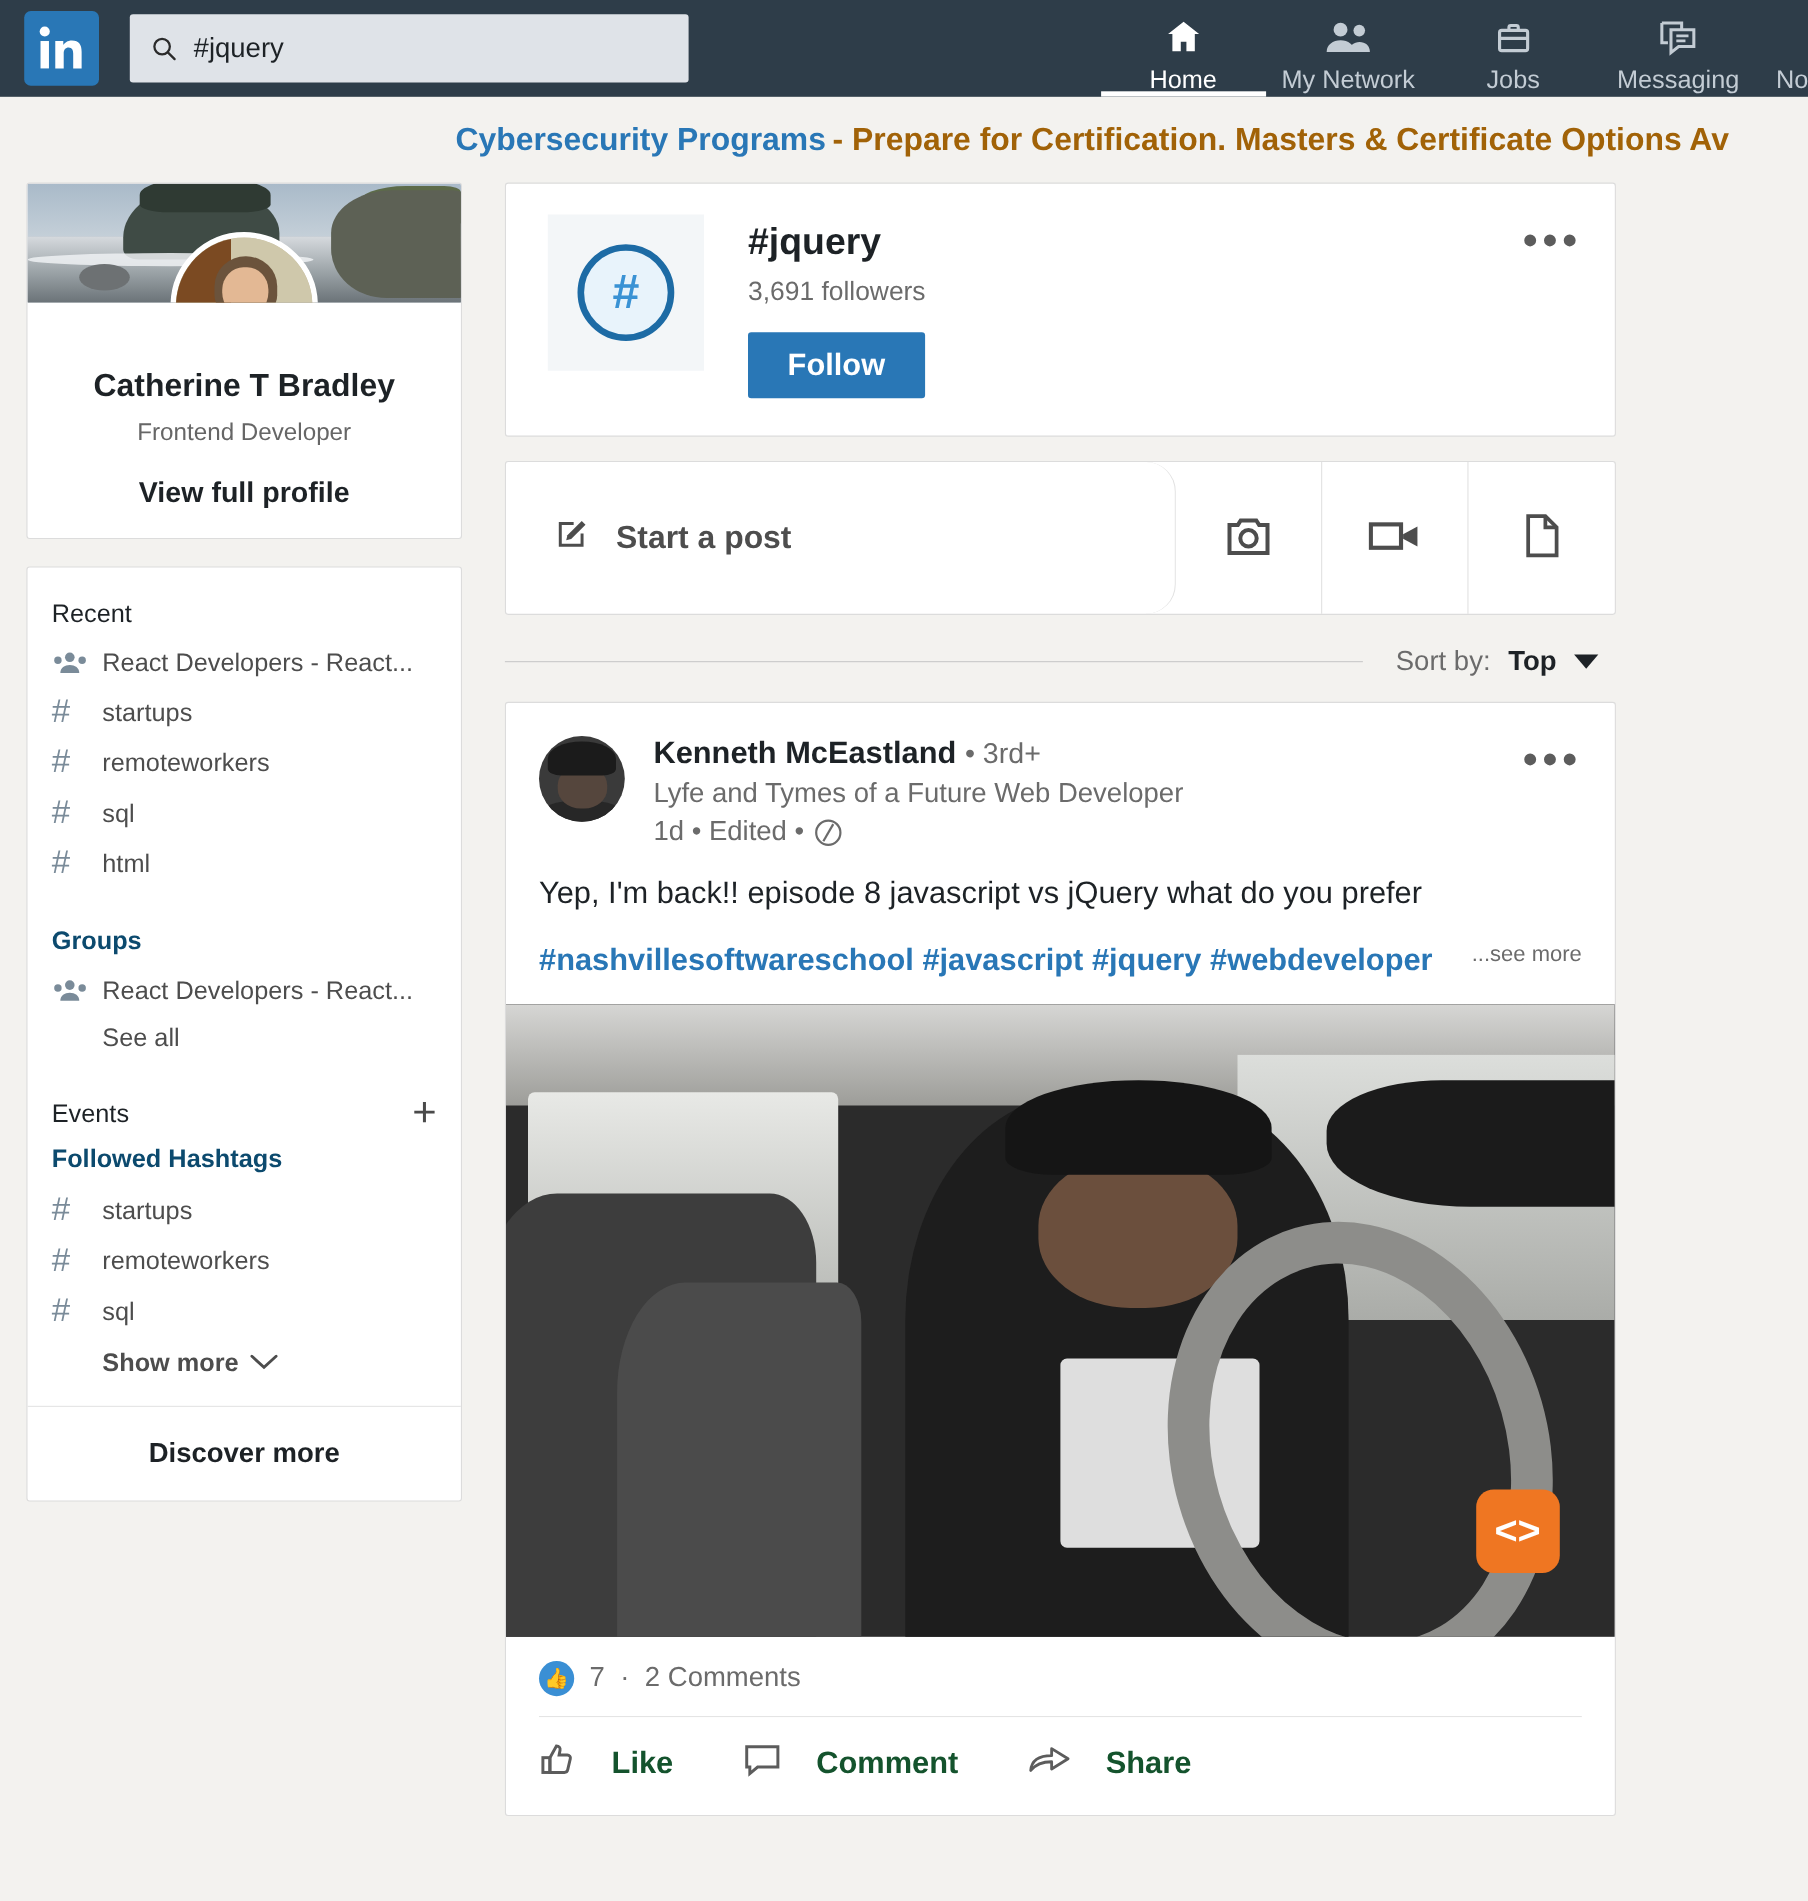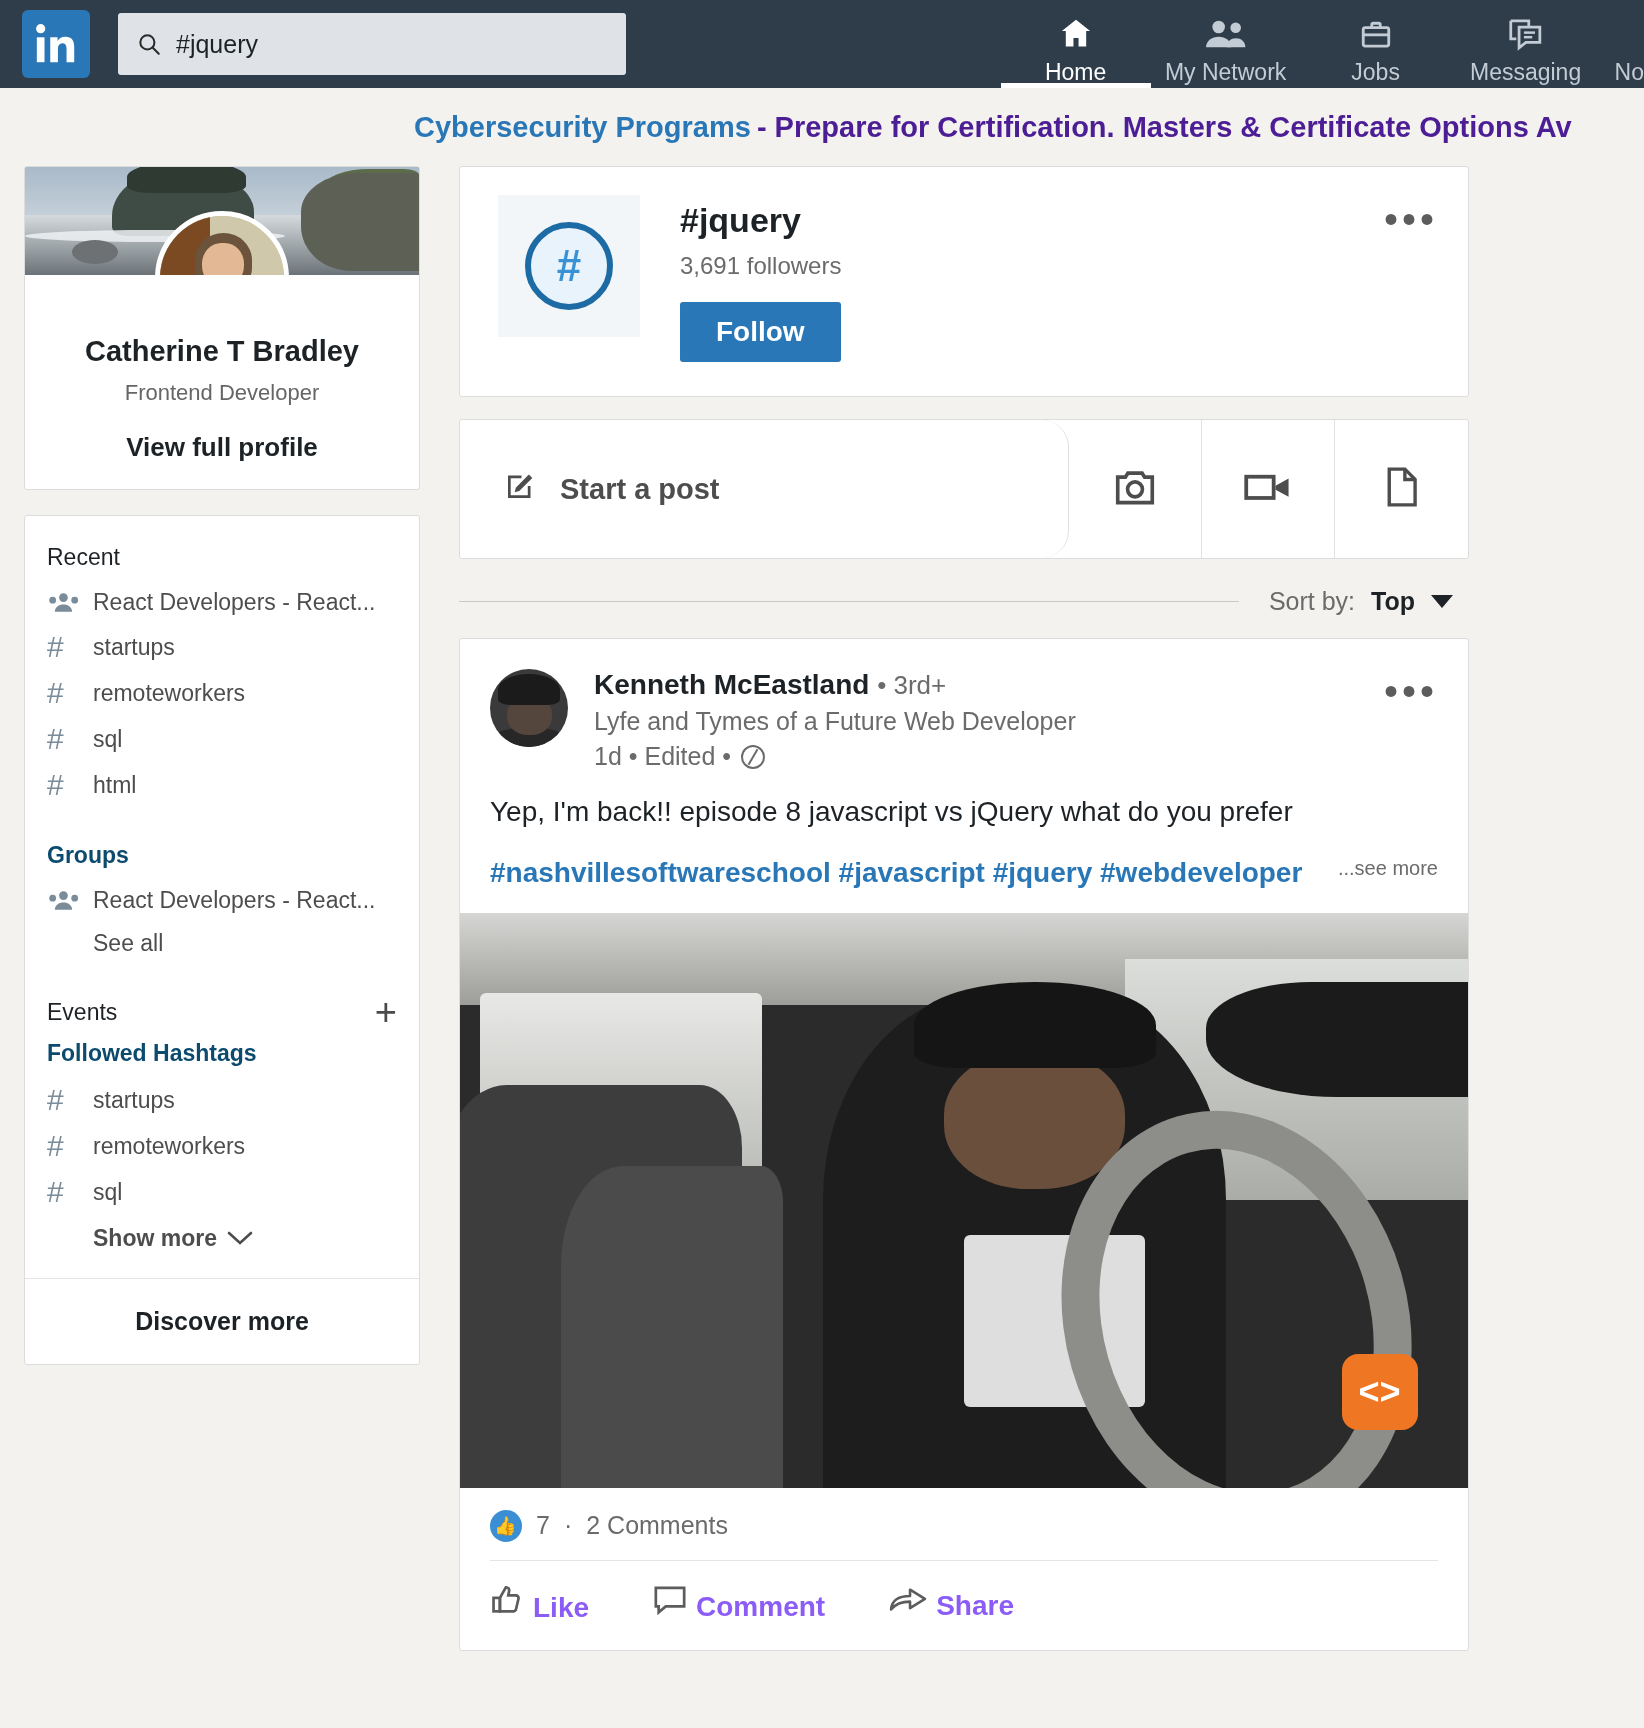--- a/index.html
+++ b/index.html
@@ -79,21 +79,21 @@
     height: 78px;
     display: flex; align-items: center;
     justify-content: flex-start;
     padding-left: 414px;
     white-space: nowrap;
     overflow: hidden;
     font-size: 29px;
     font-weight: bold;
   }
   .promo .pl { color: #2977b6; }
-  .promo .pr { color: #4c1d95; margin-left: 6px; }
+  .promo .pr { color: #a16207; margin-left: 6px; }
 
   
   .page {
     display: flex;
     padding: 0 0 0 24px;
     gap: 0;
   }
   .leftcol { width: 396px; flex: 0 0 396px; }
   .maincol { margin-left: 39px; width: 1010px; flex: 0 0 1010px; }
 
@@ -309,22 +309,22 @@
     font-size: 25px; color:#6b6b6b;
   }
   .likechip {
     width: 32px; height: 32px; border-radius: 50%;
     background:#3a8fd4; display:flex; align-items:center; justify-content:center;
     color:#fff; font-size:18px;
   }
   .fp-sep { height:1px; background:#e4e4e4; margin: 0 30px; }
   .fp-actions { display:flex; align-items:center; padding: 22px 30px 26px 30px; gap: 64px; }
   .actionbtn {
-    display:flex; align-items:flex-end; gap:9px;
-    font-size: 28px; color:#8b5cf6; font-weight: bold; cursor:pointer;
+    display:flex; align-items:center; gap:32px;
+    font-size: 28px; color:#14532d; font-weight: bold; cursor:pointer;
   }
 </style>
 </head>
 <body>
 
 <div class="topnav">
   <div class="li-logo">
     <svg width="46" height="46" viewBox="0 0 24 24" aria-hidden="true">
       <rect x="2" y="8.5" width="4" height="13" fill="#fff"></rect>
       <circle cx="4" cy="4" r="2.4" fill="#fff"></circle>

